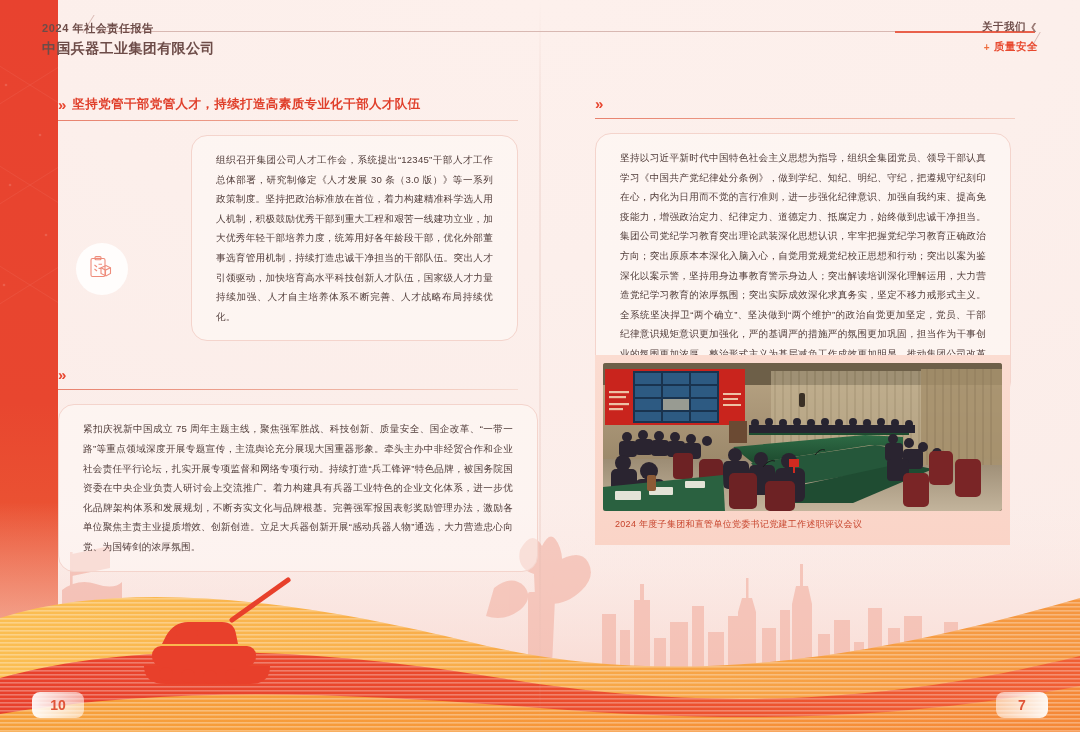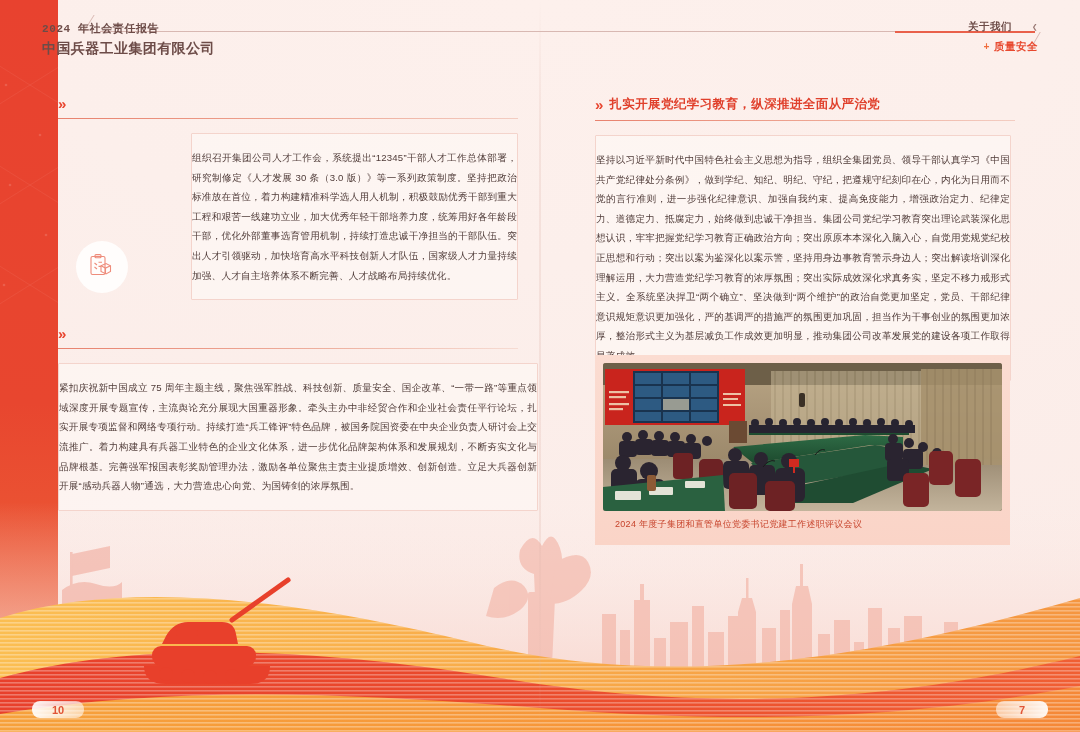--- a/index.html
+++ b/index.html
@@ -17,21 +17,21 @@
   
   .edge-strip{
     position:absolute;left:0;top:0;width:58px;height:732px;
     background:linear-gradient(180deg,#e8422f 0%,#e8462f 55%,#ef6a3a 100%);
     z-index:1;
   }
   .edge-strip .mesh{
     position:absolute;inset:0;opacity:.20;
   }
   
-  .header{position:absolute;left:0;top:0;width:1080px;height:70px;z-index:5;font-family:Liberation Mono, monospace;}
+  .header{position:absolute;left:0;top:0;width:1080px;height:70px;z-index:5;}
   .hdr-line{
     position:absolute;height:1px;background:#d8b8b2;
   }
   .hdr-line.l1{left:100px;top:31px;width:840px;}
   .hdr-line.l2{left:895px;top:31px;width:140px;height:1.6px;background:#e9604a;}
   .hdr-diag{
     position:absolute;left:88px;top:15px;width:18px;height:18px;
     border-left:1px solid #d8b8b2;
     transform:skewX(-32deg);
   }
@@ -44,21 +44,21 @@
     position:absolute;left:42px;top:21px;
     font-size:11px;color:#6d4c48;letter-spacing:.6px;font-weight:bold;
   }
   .hdr-sub{
     position:absolute;left:42px;top:40px;
     font-size:14px;color:#6d4c48;letter-spacing:.4px;font-weight:bold;
   }
   .hdr-right{
     position:absolute;right:42px;top:20px;
     font-size:10.5px;color:#6d4c48;letter-spacing:.5px;font-weight:bold;
-    display:flex;align-items:center;gap:20px;
+    display:flex;align-items:center;gap:4px;
   }
   .hdr-right .chev{color:#9a7a75;font-size:9px;}
   .hdr-right2{
     position:absolute;right:42px;top:40px;
     font-size:10.5px;color:#e8492f;letter-spacing:.5px;font-weight:bold;
     display:flex;align-items:center;gap:4px;
   }
   .hdr-right2 .plus{font-size:10px;color:#ef6d3e;}
 
   
@@ -78,23 +78,23 @@
   .sec-rule{
     margin-top:7px;height:1px;
     background:linear-gradient(90deg,#e8826e 0%,#eea794 55%,#f3cdc2 100%);
   }
   .sec-rule.short{background:linear-gradient(90deg,#e8826e 0%,#eeb2a1 60%,#f6dcd3 100%);}
 
   
   .card{
     position:relative;
     border:1px solid #f4d4cc;
-    border-radius:1px;
+    border-radius:16px;
     background:rgba(255,252,251,.45);
-    padding:14px 0;
+    padding:14px 24px;
     box-sizing:border-box;
   }
   .body-text{
     font-size:9.6px;line-height:19.6px;color:#4f3b38;text-align:justify;
     letter-spacing:.2px;
   }
   .block1{
     position:relative;margin-left:133px;width:auto;
   }
   .icon-badge{
@@ -119,24 +119,24 @@
   }
   .caption{
     margin-top:7px;font-size:9px;color:#c7442c;letter-spacing:.3px;
     padding-left:12px;
   }
 
   
   .bottom-art{position:absolute;left:0;bottom:0;width:1080px;height:230px;z-index:3;}
   .pagenum{
     position:absolute;bottom:14px;
-    width:52px;height:17px;border-radius:8px;
+    width:52px;height:26px;border-radius:8px;
     background:linear-gradient(90deg,rgba(255,255,255,.92),rgba(255,255,255,.55));
     display:flex;align-items:center;justify-content:center;
-    font-size:11px;color:#e05437;font-weight:bold;z-index:9;
+    font-size:14px;color:#e05437;font-weight:bold;z-index:9;
   }
   .pagenum.left{left:32px;}
   .pagenum.right{right:32px;
     background:linear-gradient(270deg,rgba(255,255,255,.92),rgba(255,255,255,.55));}
   .spine{
     position:absolute;left:539px;top:0;width:2px;height:732px;
     background:linear-gradient(180deg,rgba(222,180,170,.0),rgba(222,180,170,.25) 18%,rgba(222,180,170,.25) 72%,rgba(222,180,170,0));
     z-index:4;
   }
 </style>
@@ -179,20 +179,21 @@
       <span class="plus">+</span>
       <span>质量安全</span>
     </div>
   </div>
 
   <div class="col col-left">
 
     <div class="sec-head">
       <div class="row">
         <span class="chev2">»</span>
+        <span class="sec-title">坚持党管干部党管人才，持续打造高素质专业化干部人才队伍</span>
       </div>
       <div class="sec-rule"></div>
     </div>
 
     <div class="block1">
       <div class="icon-badge">
         <svg width="30" height="30" viewBox="0 0 30 30" fill="none" stroke="#ee8c7b" stroke-width="1.1">
           <rect x="4" y="4.5" width="14" height="18" rx="1.5"></rect>
           <rect x="8" y="2.6" width="6" height="3.2" rx="1"></rect>
           <path d="M7.5 11 L10 13 M7.5 15 L10 17"></path>
@@ -215,21 +216,20 @@
 
     <div class="card" style="width:480px;">
       <div class="body-text">紧扣庆祝新中国成立 75 周年主题主线，聚焦强军胜战、科技创新、质量安全、国企改革、“一带一路”等重点领域深度开展专题宣传，主流舆论充分展现大国重器形象。牵头主办中非经贸合作和企业社会责任平行论坛，扎实开展专项监督和网络专项行动。持续打造“兵工锋评”特色品牌，被国务院国资委在中央企业负责人研讨会上交流推广。着力构建具有兵器工业特色的企业文化体系，进一步优化品牌架构体系和发展规划，不断夯实文化与品牌根基。完善强军报国表彰奖励管理办法，激励各单位聚焦主责主业提质增效、创新创造。立足大兵器创新开展“感动兵器人物”通选，大力营造忠心向党、为国铸剑的浓厚氛围。</div>
     </div>
   </div>
 
   <div class="col col-right">
     <div class="sec-head">
       <div class="row">
         <span class="chev2">»</span>
-        <span class="sec-title">扎实开展党纪学习教育，纵深推进全面从严治党</span>
       </div>
       <div class="sec-rule"></div>
     </div>
 
     <div class="card" style="width:416px;">
       <div class="body-text">坚持以习近平新时代中国特色社会主义思想为指导，组织全集团党员、领导干部认真学习《中国共产党纪律处分条例》，做到学纪、知纪、明纪、守纪，把遵规守纪刻印在心，内化为日用而不觉的言行准则，进一步强化纪律意识、加强自我约束、提高免疫能力，增强政治定力、纪律定力、道德定力、抵腐定力，始终做到忠诚干净担当。集团公司党纪学习教育突出理论武装深化思想认识，牢牢把握党纪学习教育正确政治方向；突出原原本本深化入脑入心，自觉用党规党纪校正思想和行动；突出以案为鉴深化以案示警，坚持用身边事教育警示身边人；突出解读培训深化理解运用，大力营造党纪学习教育的浓厚氛围；突出实际成效深化求真务实，坚定不移力戒形式主义。全系统坚决捍卫“两个确立”、坚决做到“两个维护”的政治自觉更加坚定，党员、干部纪律意识规矩意识更加强化，严的基调严的措施严的氛围更加巩固，担当作为干事创业的氛围更加浓厚，整治形式主义为基层减负工作成效更加明显，推动集团公司改革发展党的建设各项工作取得显著成效。</div>
     </div>
   </div>
 
   <div class="photo-wrap">

